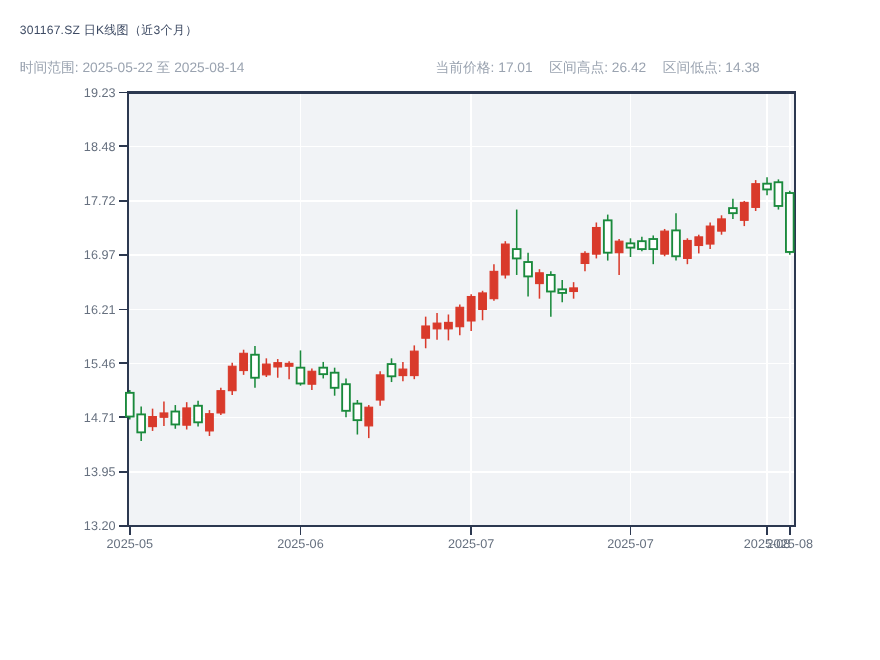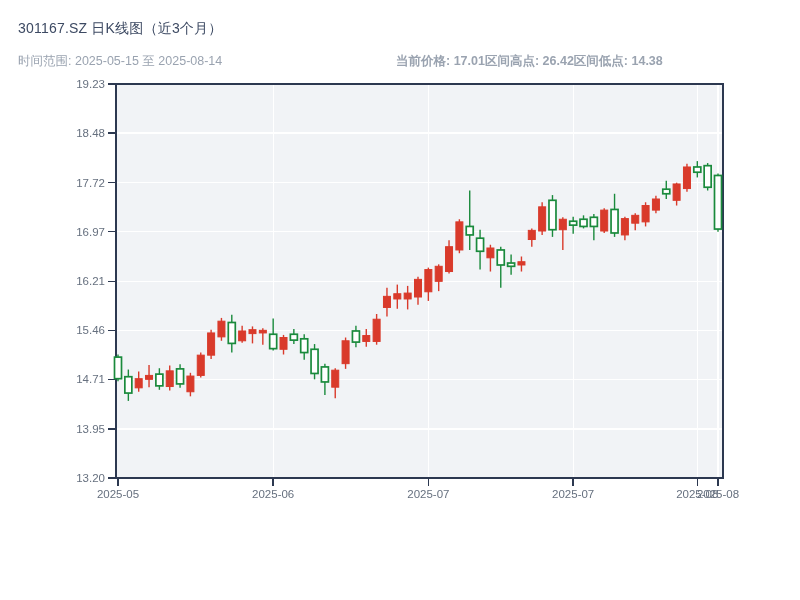--- a/index.html
+++ b/index.html
@@ -3,42 +3,42 @@
 <meta charset="utf-8">
 <style>
   html,body{margin:0;padding:0;}
   body{
     width:800px;height:600px;position:relative;overflow:hidden;
     background:#ffffff;
     font-family:"Liberation Sans","DejaVu Sans",sans-serif;
   }
   .chart-title{
     position:absolute;left:18px;top:20px;
-    font-size:14px;font-weight:500;color:#3d4a63;letter-spacing:.2px;
+    font-size:11px;font-weight:500;color:#3d4a63;letter-spacing:.2px;
   }
   .time-range{
     position:absolute;left:18px;top:53px;
     font-size:12.5px;color:#9aa3b0;
   }
   .stats-row{
     position:absolute;left:396px;top:53px;
-    display:flex;
-    font-size:12.5px;color:#9aa3b0;white-space:nowrap;font-weight:bold;
+    display:flex;gap:15px;
+    font-size:12.5px;color:#9aa3b0;white-space:nowrap;
   }
   svg#kchart{position:absolute;left:0;top:0;}
   svg text{
     font-family:"Liberation Sans","DejaVu Sans",sans-serif;
   }
 </style>
 </head>
 <body>
 
 <div class="chart-title">301167.SZ 日K线图（近3个月）</div>
 
-<div class="time-range">时间范围: 2025-05-15 至 2025-08-14</div>
+<div class="time-range">时间范围: 2025-05-22 至 2025-08-14</div>
 
 <div class="stats-row">
   <span>当前价格: 17.01</span>
   <span>区间高点: 26.42</span>
   <span>区间低点: 14.38</span>
 </div>
 
 <svg id="kchart" width="800" height="600" viewBox="0 0 800 600">
     <rect x="116" y="84" width="607" height="394" fill="#f1f3f6" shape-rendering="crispEdges"></rect>
     <line x1="117" x2="722" y1="133.0049751243781" y2="133.0049751243781" stroke="#ffffff" stroke-width="1.3" shape-rendering="crispEdges"></line>

